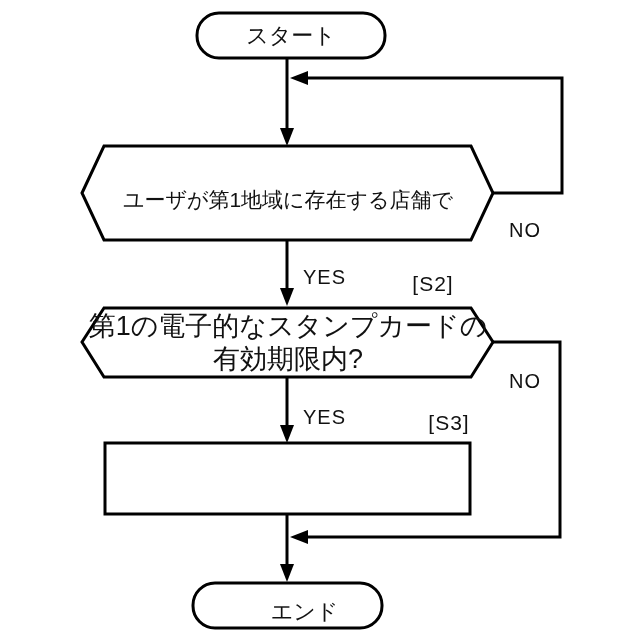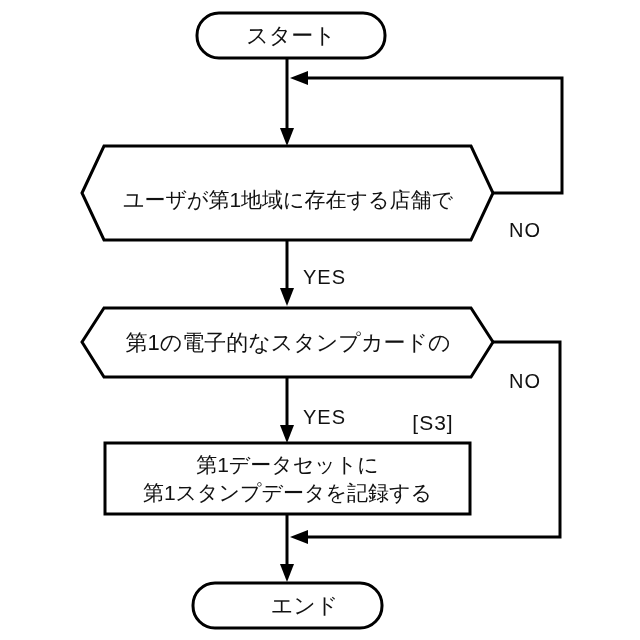--- a/index.html
+++ b/index.html
@@ -31,30 +31,30 @@
     align-items: center;
     justify-content: center;
     text-align: center;
   }
   .col {
     flex-direction: column;
   }
   .node-text span { display: block; }
 
   .start-label  { left:197px; top:13px;  width:188px; height:45px; font-size:22px; }
-  .end-label    { left:193px; top:583px; width:189px; height:45px; font-size:22px;padding-left:17px; }
+  .end-label    { left:193px; top:583px; width:189px; height:58px; font-size:22px;padding-left:17px; }
 
   .d1-text { left:84px;  top:146px; width:408px; height:106px; font-size:21px; line-height:37px; }
-  .d2-text { left:84px;  top:308px; width:408px; height:69px; font-size:22px; line-height:33px; }
+  .d2-text { left:84px;  top:308px; width:408px; height:69px; font-size:27px; line-height:33px; }
   .p3-text { left:105px; top:443px; width:365px; height:71px; font-size:21px; line-height:28px; }
 
   .tag { font-size:21px; letter-spacing:1px; }
   .s1-tag { left:402px; top:110px; width:66px; height:26px; }
   .s2-tag { left:400px; top:271px; width:66px; height:26px; }
-  .s3-tag { left:400px; top:410px; width:66px; height:26px; }
+  .s3-tag { left:416px; top:410px; width:66px; height:26px; }
 
   .branch { font-size:20px; letter-spacing:1px;margin-top:17px; }
   .yes1 { left:303px; top:249px; }
   .yes2 { left:303px; top:389px; }
   .no1  { left:509px; top:202px; }
   .no2  { left:509px; top:353px; }
 </style>
 </head>
 <body>
 
@@ -95,35 +95,35 @@
     </g>
   </svg>
 
   <div class="lbl center start-label">
     <span>スタート</span>
   </div>
   <div class="lbl center end-label">
     <span>エンド</span>
   </div>
 
+  <div class="lbl center tag s2-tag">
+    <span>[S2]</span>
+  </div>
   <div class="lbl center tag s3-tag">
     <span>[S3]</span>
   </div>
 
   <div class="lbl center col node-text d1-text">
     <span>ユーザが第1地域に存在する店舗で</span>
   </div>
 
   <div class="lbl center col node-text d2-text">
     <span>第1の電子的なスタンプカードの</span>
+    <span>有効期限内?</span>
   </div>
 
-  <div class="lbl center col node-text p3-text">
-    <span>第1データセットに</span>
-    <span>第1スタンプデータを記録する</span>
-  </div>
 
   <div class="lbl branch yes1">YES</div>
   <div class="lbl branch no1">NO</div>
   <div class="lbl branch yes2">YES</div>
   <div class="lbl branch no2">NO</div>
 
 </div>
 
 </body></html>

